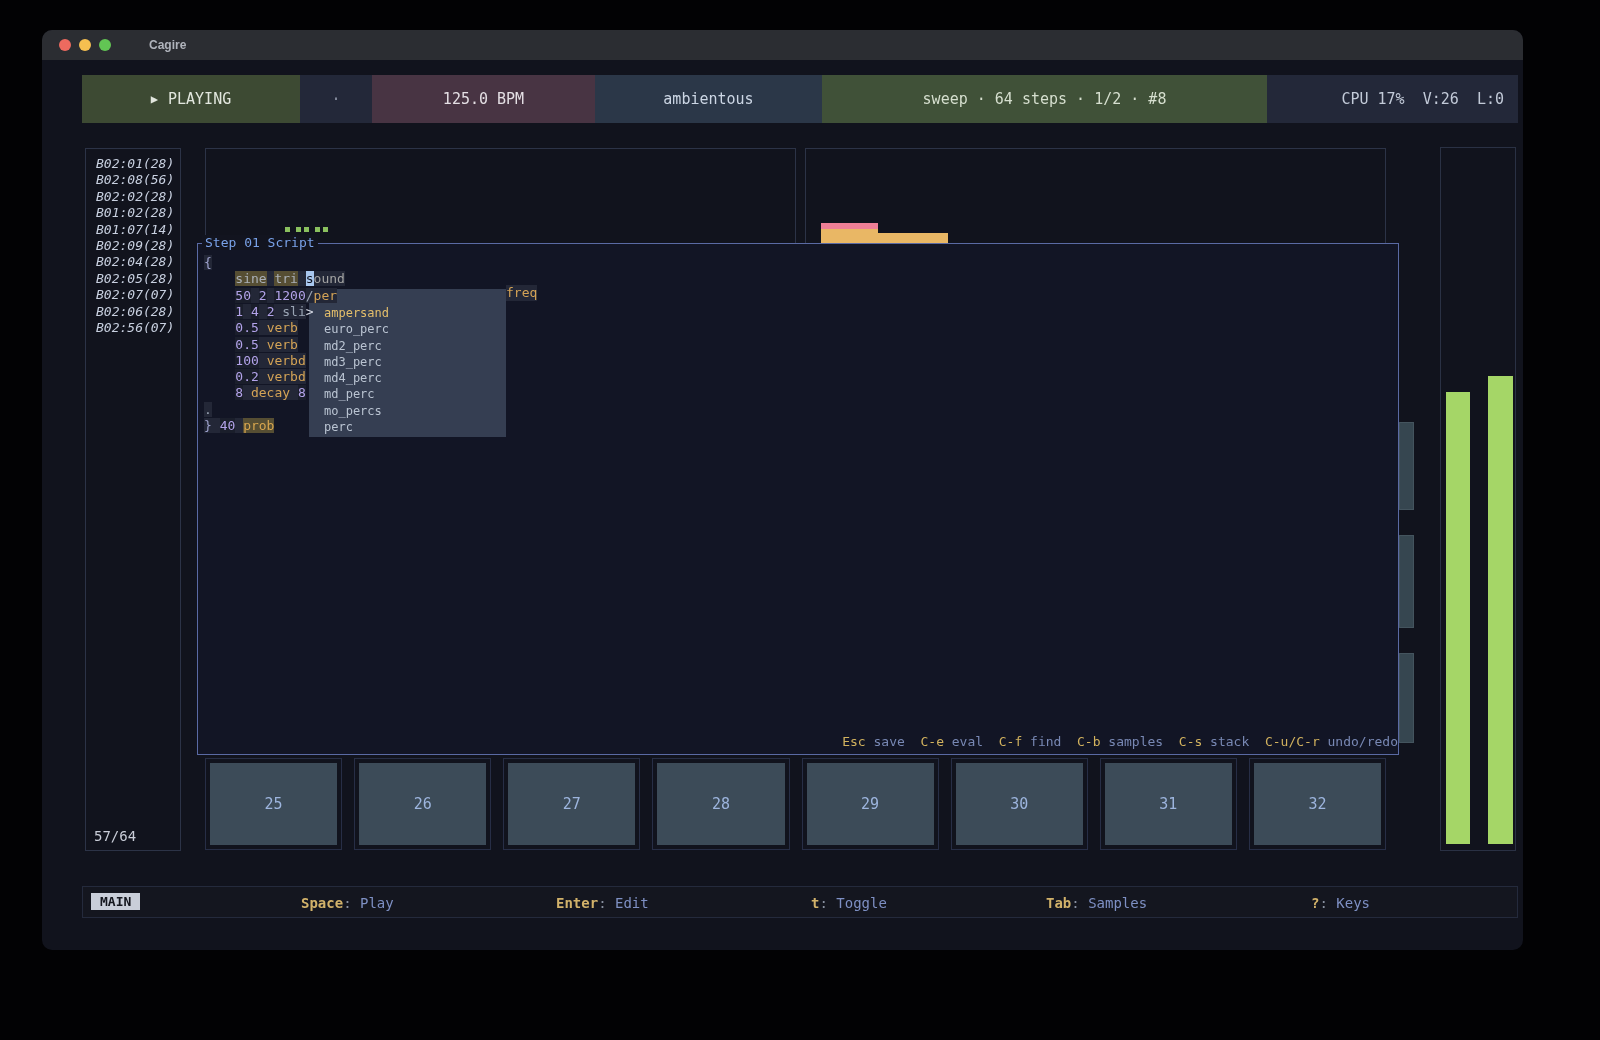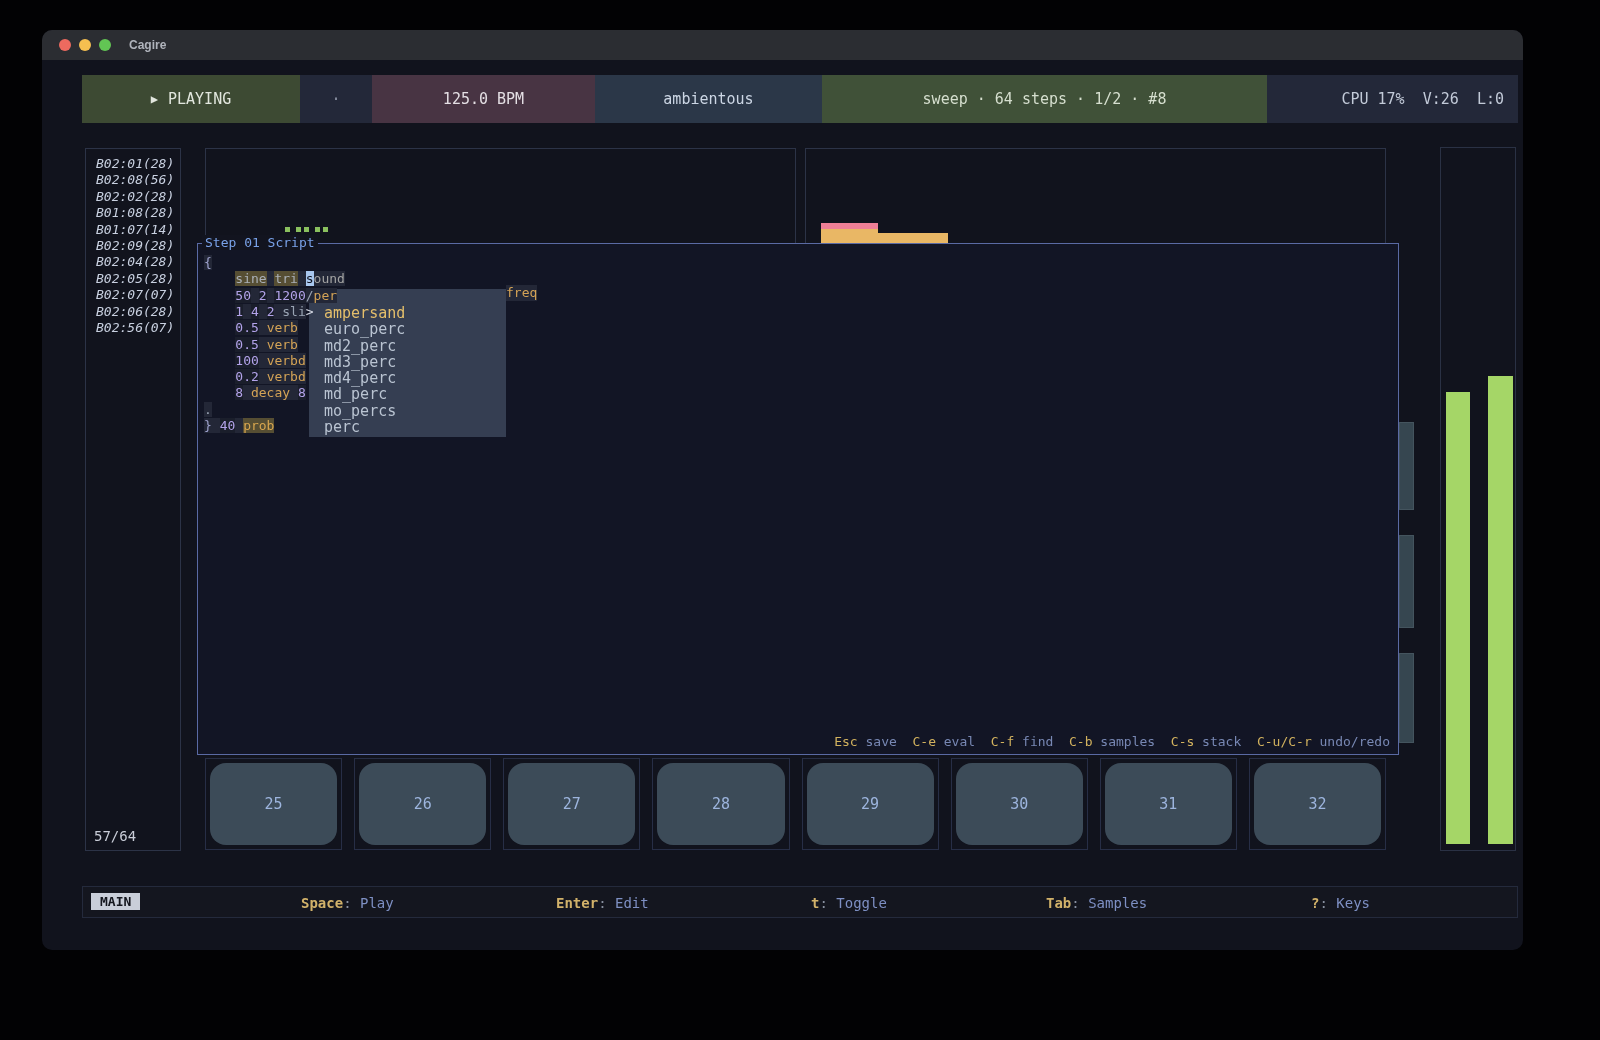--- a/index.html
+++ b/index.html
@@ -4,21 +4,21 @@
 <style>
   * { margin:0; padding:0; box-sizing:border-box; }
   html,body { width:1600px; height:1040px; background:#020204; overflow:hidden; }
   body { font-family:"DejaVu Sans Mono", monospace; }
 
   .window { position:absolute; left:42px; top:30px; width:1481px; height:920px;
             background:#11131d; border-radius:10px; overflow:hidden; }
 
   
   .titlebar { position:absolute; left:0; top:0; width:100%; height:30px;
-              background:#2b2d32; display:flex; align-items:center; }
+              background:#2b2d32; display:flex; align-items:center;gap:20px; }
   .lights { display:flex; gap:8px; margin-left:17px; }
   .light { width:12px; height:12px; border-radius:50%; }
   .light.red { background:#ed6a5f; } .light.yellow { background:#f5bf50; } .light.green { background:#62c554; }
   .win-title { margin-left:18px; font-family:"Liberation Sans", sans-serif; font-size:12px;
                font-weight:bold; color:#b0b4bc; }
 
   
   .statusbar { position:absolute; left:40px; top:45px; width:1436px; height:48px; display:flex;
                font-size:15px; }
   .seg { display:flex; align-items:center; justify-content:center; white-space:pre; }
@@ -67,32 +67,32 @@
   .tk-c { background:#a9c7ee; color:#0e1220; }
   .tk-g { background:#232737; color:#9aa4b4; }
   .tk-w { color:#d8dce6; }
   .tk-B { background:#232737; color:#9fa3cf; }
 
   .freq-tag { position:absolute; left:308px; top:41px; font-size:13px; line-height:16.3px;
               background:#232737; color:#d4a356; white-space:pre; z-index:2; }
 
   .autocomplete { position:absolute; left:111px; top:45px; width:197px; height:148px;
                   background:#353e52; padding-top:16px; z-index:1; }
-  .ac-item { font-size:15px; line-height:16.3px; color:#bac4d2; padding-left:15px; white-space:pre; }
+  .ac-item { font-size:12px; line-height:16.3px; color:#bac4d2; padding-left:15px; white-space:pre; }
   .ac-item.selected { color:#e5bf6b; }
 
-  .ed-keybinds { position:absolute; right:8px; bottom:5px; font-size:13px; white-space:pre; z-index:2; }
+  .ed-keybinds { position:absolute; right:0; bottom:5px; font-size:13px; white-space:pre; z-index:2; }
   .kb-key { color:#d2b25e; }
   .kb-label { color:#7888b4; }
 
   
   .steps-row { position:absolute; left:163px; top:728px; width:1181px; height:92px; display:flex; gap:12px; }
   .step-outer { flex:1; border:1px solid #272e46; padding:4px; }
   .step-cell { width:100%; height:100%; background:#3c4b58; display:flex; align-items:center;
-               justify-content:center; font-size:15px; color:#9db5de;border-radius:16px; }
+               justify-content:center; font-size:15px; color:#9db5de; }
 
   
   .meter-panel { position:absolute; left:1398px; top:117px; width:76px; height:704px; border:1px solid #2a3144; }
   .meter-bar { position:absolute; bottom:6px; background:#a5d667; }
   .meter-bar.m1 { left:5px; width:24px; }
   .meter-bar.m2 { left:47px; width:25px; }
 
   
   .bottombar { position:absolute; left:40px; top:856px; width:1436px; height:32px;
                border:1px solid #242a3c; background:#14161f; }
@@ -126,21 +126,21 @@
     <div class="seg seg-scene">ambientous</div>
     <div class="seg seg-pattern">sweep · 64 steps · 1/2 · #8</div>
     <div class="seg seg-system">CPU 17%  V:26  L:0</div>
   </div>
 
   <div class="sidebar">
     <div class="sample-list">
         <div class="sample-item">B02:01(28)</div>
         <div class="sample-item">B02:08(56)</div>
         <div class="sample-item">B02:02(28)</div>
-        <div class="sample-item">B01:08(28)</div>
+        <div class="sample-item">B01:02(28)</div>
         <div class="sample-item">B01:07(14)</div>
         <div class="sample-item">B02:09(28)</div>
         <div class="sample-item">B02:04(28)</div>
         <div class="sample-item">B02:05(28)</div>
         <div class="sample-item">B02:07(07)</div>
         <div class="sample-item">B02:06(28)</div>
         <div class="sample-item">B02:56(07)</div>
       </div>
     <div class="step-counter">57/64</div>
   </div>

